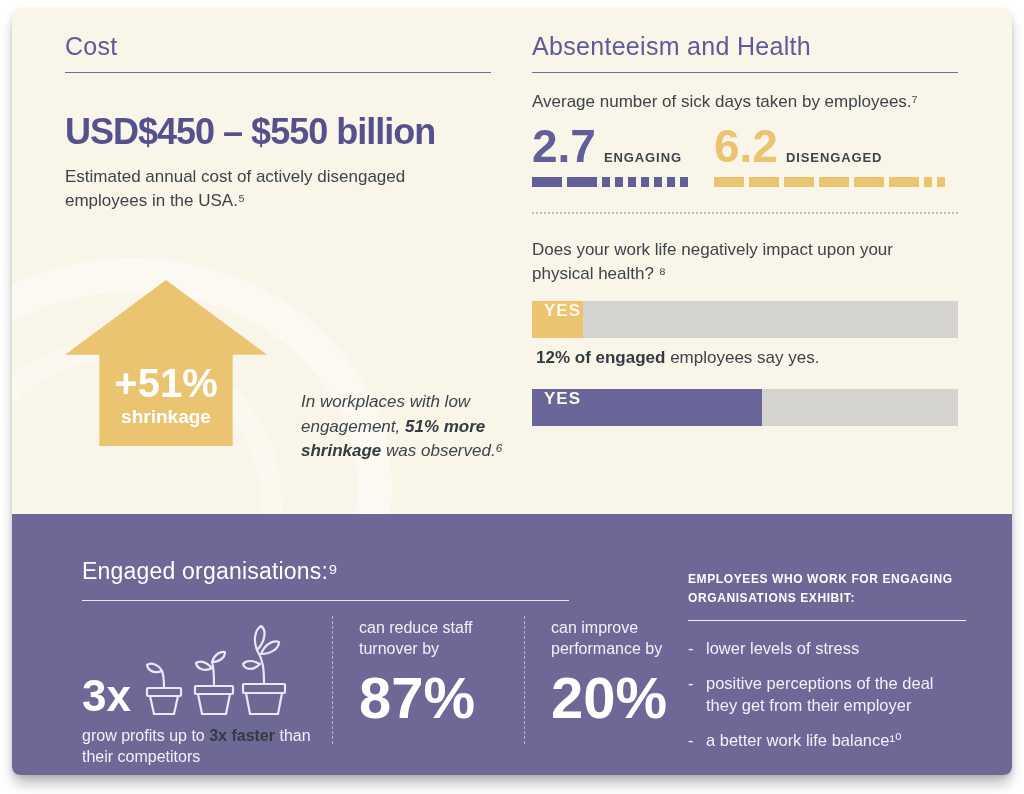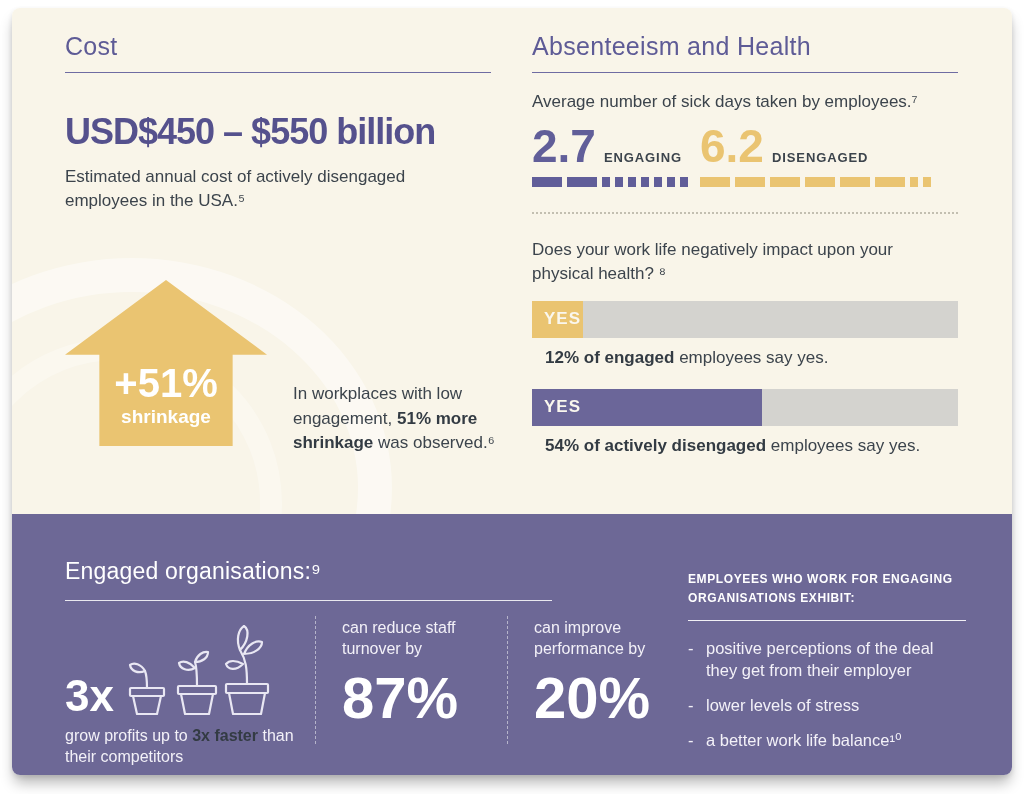--- a/index.html
+++ b/index.html
@@ -38,42 +38,42 @@
   .amount{margin-top:38px;font-size:36px;font-weight:700;color:var(--purple-deep);letter-spacing:-1px;white-space:nowrap;}
   .desc{margin:12px 0 0;font-size:17px;line-height:1.4;width:370px;}
   
   .arrow{
     position:absolute;left:53px;top:272px;width:202px;height:166px;background:var(--gold);
     clip-path:polygon(50% 0,100% 45%,83% 45%,83% 100%,17% 100%,17% 45%,0 45%);
   }
   .arrow-text{position:absolute;left:0;right:0;top:50%;text-align:center;color:#fff;}
   .arrow-value{font-size:40px;font-weight:700;line-height:1;}
   .arrow-label{font-size:19px;font-weight:700;margin-top:3px;}
-  .arrow-note{position:absolute;left:273px;top:366px;width:218px;margin:8px;font-size:17px;line-height:1.45;}
+  .arrow-note{position:absolute;left:273px;top:366px;width:218px;margin:16px;font-size:17px;line-height:1.45;font-style:italic;}
   .arrow-note strong,.bar-caption strong,.stat-caption strong{font-weight:700;color:#333b43;}
   
   .subtitle{margin:19px 0 0;font-size:17px;}
-  .sick-row{display:flex;margin-top:15px;gap:12px;align-items:flex-start;}
+  .sick-row{display:flex;margin-top:15px;gap:26px;align-items:flex-start;}
   .sick-top{display:flex;align-items:flex-end;}
   .sick-num{font-size:46px;font-weight:700;line-height:.85;}
   .sick-label{font-size:13px;font-weight:700;letter-spacing:.9px;margin-left:8px;margin-bottom:1px;color:var(--ink);}
   .dash-line{display:flex;gap:5px;margin-top:11px;align-items:center;}
   .dash{height:10px;display:inline-block;}
   .dash.long{width:30px;}
   .dash.short{width:8px;}
   .dotted-rule{margin-top:25px;border-top:2px dotted #c3bfb1;}
   .question{margin:24px 0 0;font-size:17px;line-height:1.4;width:400px;}
   .bar{margin-top:15px;height:37px;background:var(--track);}
-  .bar-fill{height:100%;display:flex;align-items:center;}
+  .bar-fill{height:100%;display:flex;}
   .bar-label{color:#faf7ee;font-weight:700;font-size:17px;letter-spacing:1px;margin-left:12px;}
-  .bar-caption{margin:10px 13px 0;font-size:17px;}
+  .bar-caption{margin:10px 4px 0;font-size:17px;}
   .bar.second{margin-top:21px;}
   
   .bottom{position:relative;height:261px;background:var(--purple-section);color:#fff;}
-  .bottom-inner{padding:44px 0 0 53px;}
+  .bottom-inner{padding:44px 0 0 70px;}
   h2.orgs-h{margin:0;font-size:23px;font-weight:400;color:#fff;letter-spacing:.2px;}
   .white-rule{border:0;border-top:1px solid rgba(255,255,255,0.85);width:487px;margin:15px 0 0;}
   .stats{display:flex;margin-top:15px;align-items:flex-start;}
   .stat-1{width:238px;}
   .stat1-top{display:flex;align-items:flex-end;gap:8px;}
   .big-num{font-size:44px;font-weight:700;line-height:.9;color:#fff;}
   .stat-caption{margin:10px 0 0;font-size:16px;line-height:1.3;color:#f3f1f8;}
   .stat-2,.stat-3{border-left:1px dashed rgba(255,255,255,0.5);padding-left:26px;margin-left:12px;min-height:128px;}
   .stat-2{width:180px;}
   .stat-3{width:170px;}
@@ -162,21 +162,20 @@
           <span class="bar-label">YES</span>
         </div>
       </div>
       <p class="bar-caption"><strong>12% of engaged</strong><span> employees say yes.</span></p>
 
       <div class="bar second">
         <div class="bar-fill" style="width: 54%; background: rgb(107, 102, 153);">
           <span class="bar-label">YES</span>
         </div>
       </div>
-      <p class="bar-caption"><strong>54% of actively disengaged</strong><span> employees say yes.</span></p>
     </section>
   </div>
 
   <div class="bottom">
     <div class="bottom-inner">
       <h2 class="orgs-h">Engaged organisations:⁹</h2>
       <div class="white-rule"></div>
 
       <div class="stats">
         <div class="stat stat-1">
@@ -212,19 +211,19 @@
           <p class="stat-caption">can improve performance by</p>
           <div class="big-num">20%</div>
         </div>
       </div>
     </div>
 
     <aside class="exhibit">
       <h3>EMPLOYEES WHO WORK FOR ENGAGING ORGANISATIONS EXHIBIT:</h3>
       <div class="white-rule"></div>
       <ul>
+        <li>lower levels of stress</li>
         <li>positive perceptions of the deal they get from their employer</li>
-        <li>lower levels of stress</li>
         <li>a better work life balance¹⁰</li>
       </ul>
     </aside>
   </div>
 </div>
 
 </body></html>

